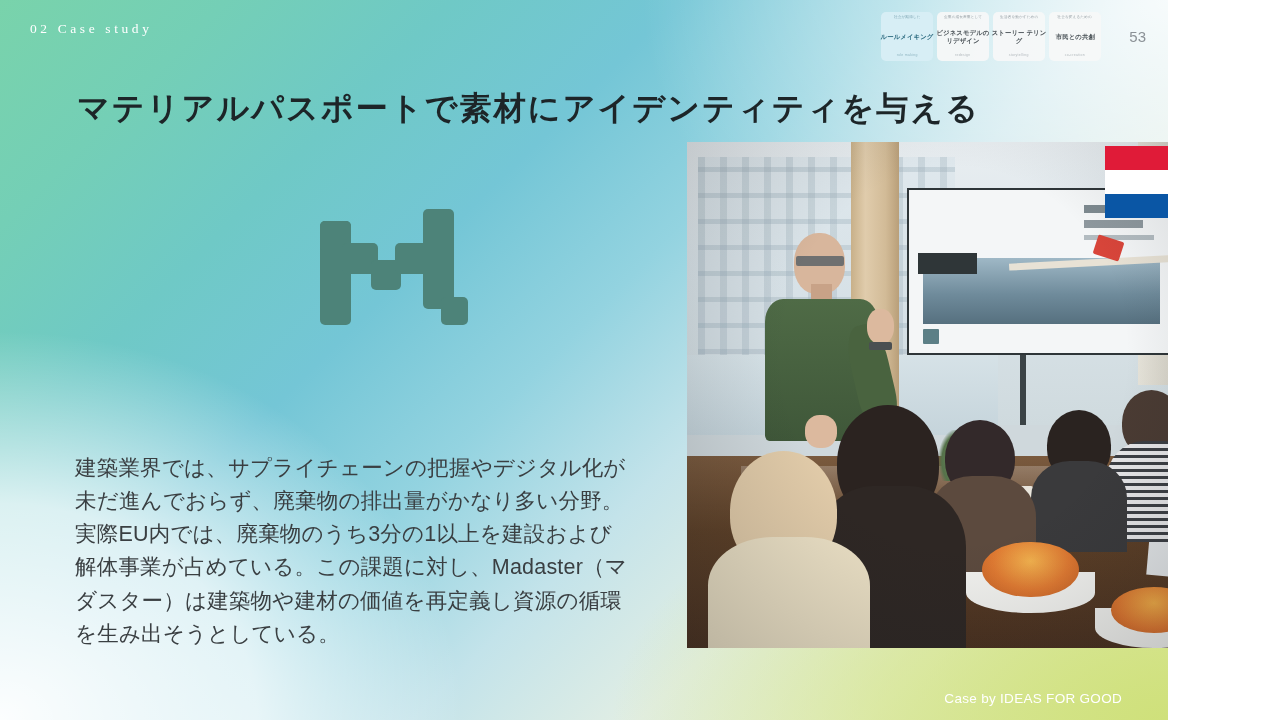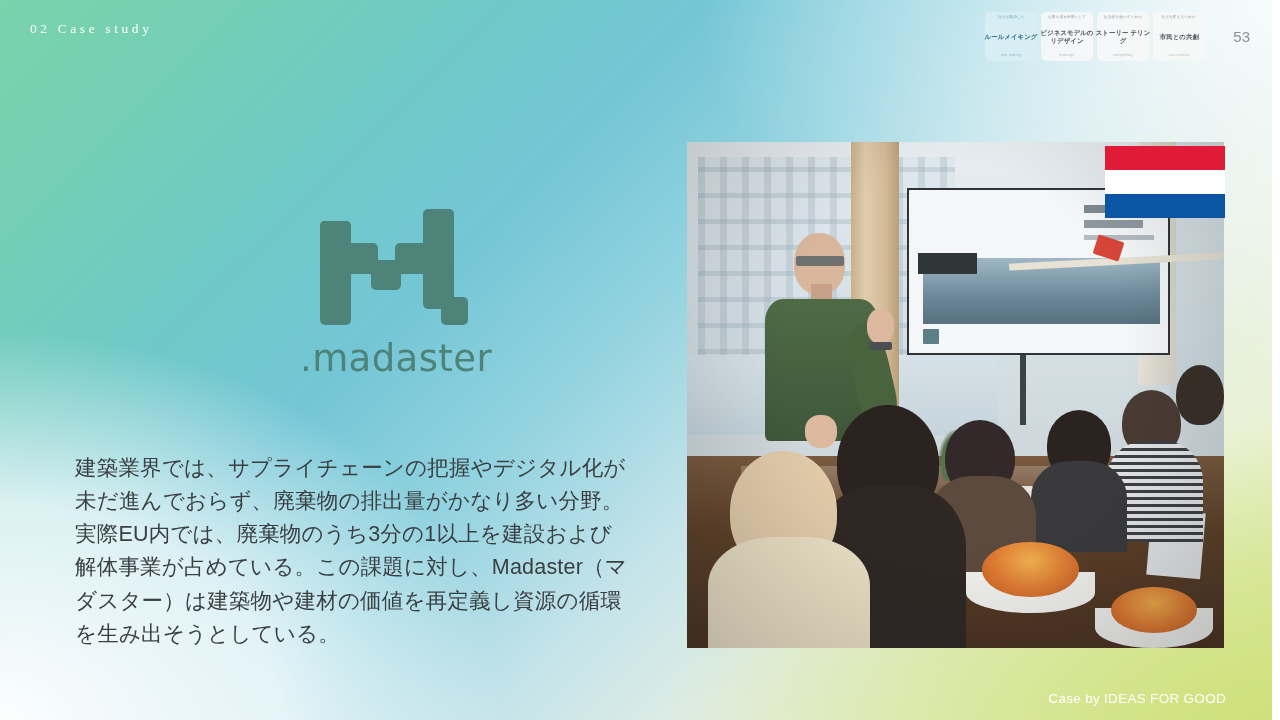--- a/index.html
+++ b/index.html
@@ -8,21 +8,21 @@
   }
   body {
     width: 1280px;
     height: 720px;
     overflow: hidden;
     font-family: "Liberation Sans", sans-serif;
   }
 
   #slide {
     position: relative;
-    width: 1272px;
+    width: 1168px;
     height: 720px;
     overflow: hidden;
     background:
       radial-gradient(ellipse 70% 60% at 100% 100%, rgba(206,224,120,0.95) 0%, rgba(206,224,120,0.55) 35%, rgba(206,224,120,0) 68%),
       radial-gradient(ellipse 55% 75% at 0% 100%, rgba(255,255,255,0.98) 0%, rgba(255,255,255,0.75) 40%, rgba(255,255,255,0) 72%),
       radial-gradient(ellipse 60% 70% at 100% 0%, rgba(255,255,255,0.85) 0%, rgba(255,255,255,0.35) 45%, rgba(255,255,255,0) 75%),
       linear-gradient(135deg,
         #79d3ab 0%,
         #74cfb6 12%,
         #6fc9c6 24%,
@@ -440,32 +440,32 @@
     </div>
     <div class="chip">
       <span class="chip-sub">社会を変えるための</span>
       <span class="chip-main">市民との共創</span>
       <span class="chip-en">co-creation</span>
     </div>
   </div>
 
   <div class="page-number">53</div>
 
+  <h1 class="slide-title">マテリアルパスポートで素材にアイデンティティを与える</h1>
 
   <div class="logo-block">
     <div class="logo-mark">
       <i class="lm-a"></i>
       <i class="lm-g"></i>
       <i class="lm-b"></i>
       <i class="lm-c"></i>
       <i class="lm-d"></i>
       <i class="lm-e"></i>
       <i class="lm-f"></i>
     </div>
-    <div class="logo-word">.madaster</div>
   </div>
 
   <p class="body-copy">建築業界では、サプライチェーンの把握やデジタル化が未だ進んでおらず、廃棄物の排出量がかなり多い分野。実際EU内では、廃棄物のうち3分の1以上を建設および解体事業が占めている。この課題に対し、Madaster（マダスター）は建築物や建材の価値を再定義し資源の循環を生み出そうとしている。</p>
 
   <div class="photo-frame">
     <span class="ph ph-window"></span>
     <span class="ph ph-bldg"></span>
     <span class="ph ph-water"></span>
     <span class="ph ph-rwin"></span>
     <span class="ph ph-curtain"></span>

